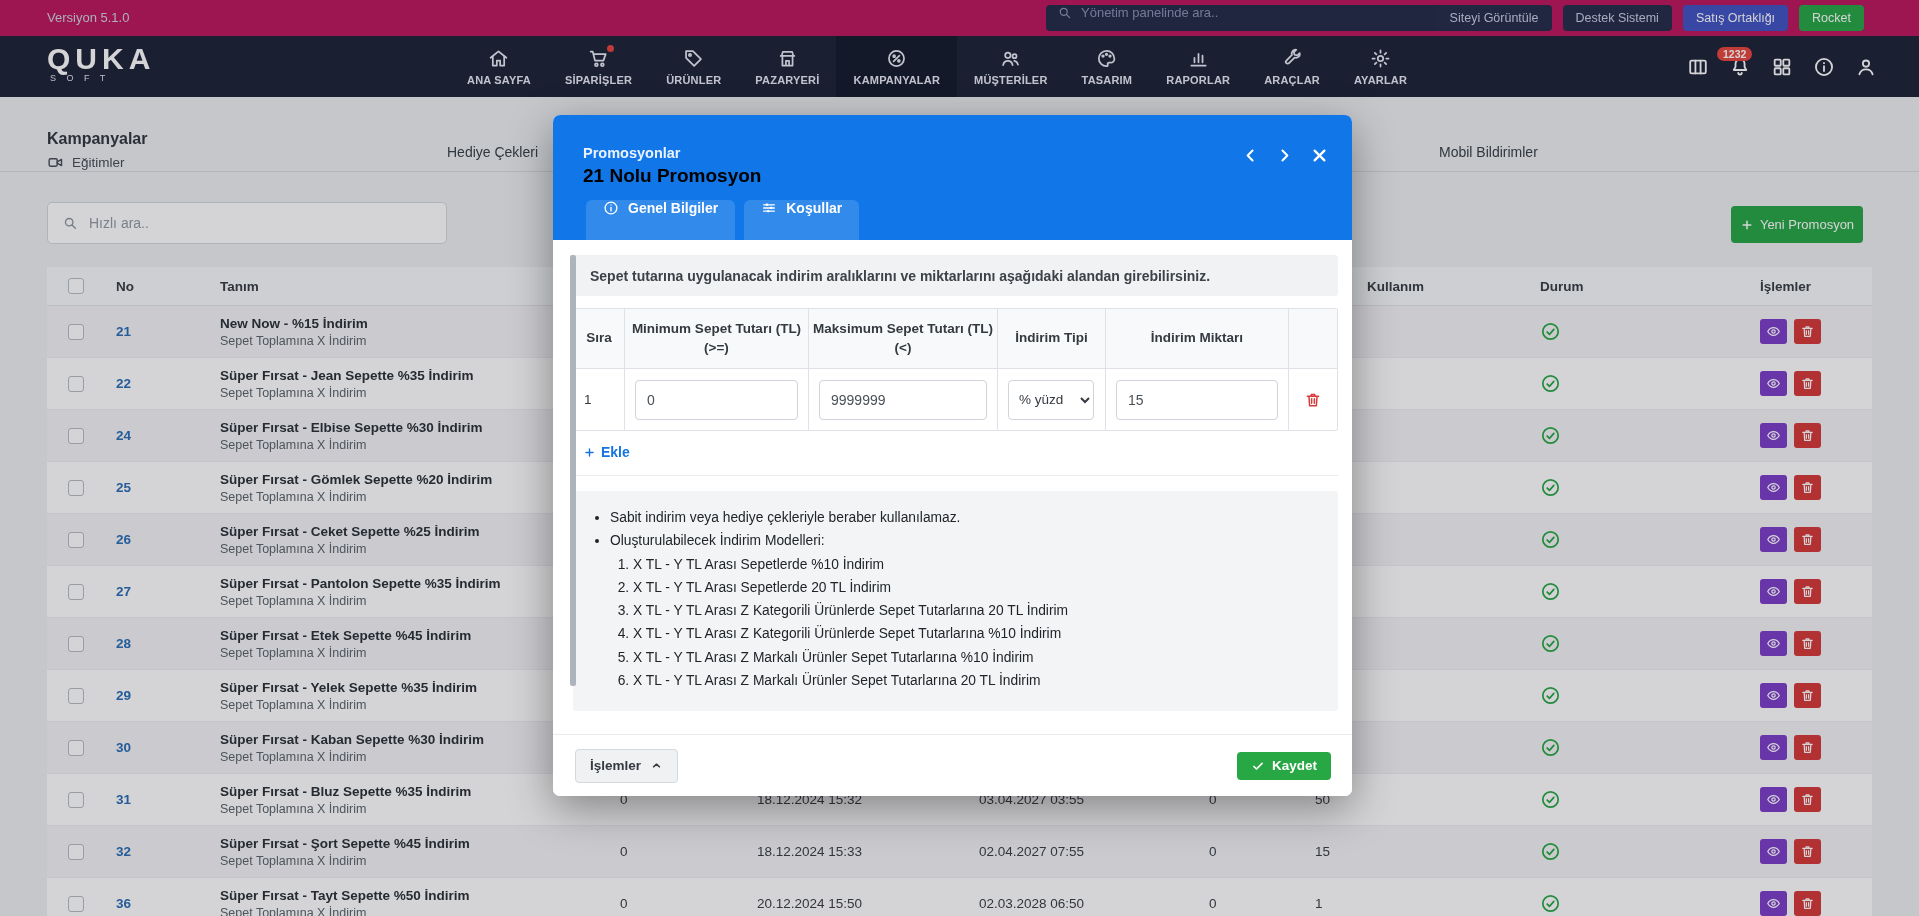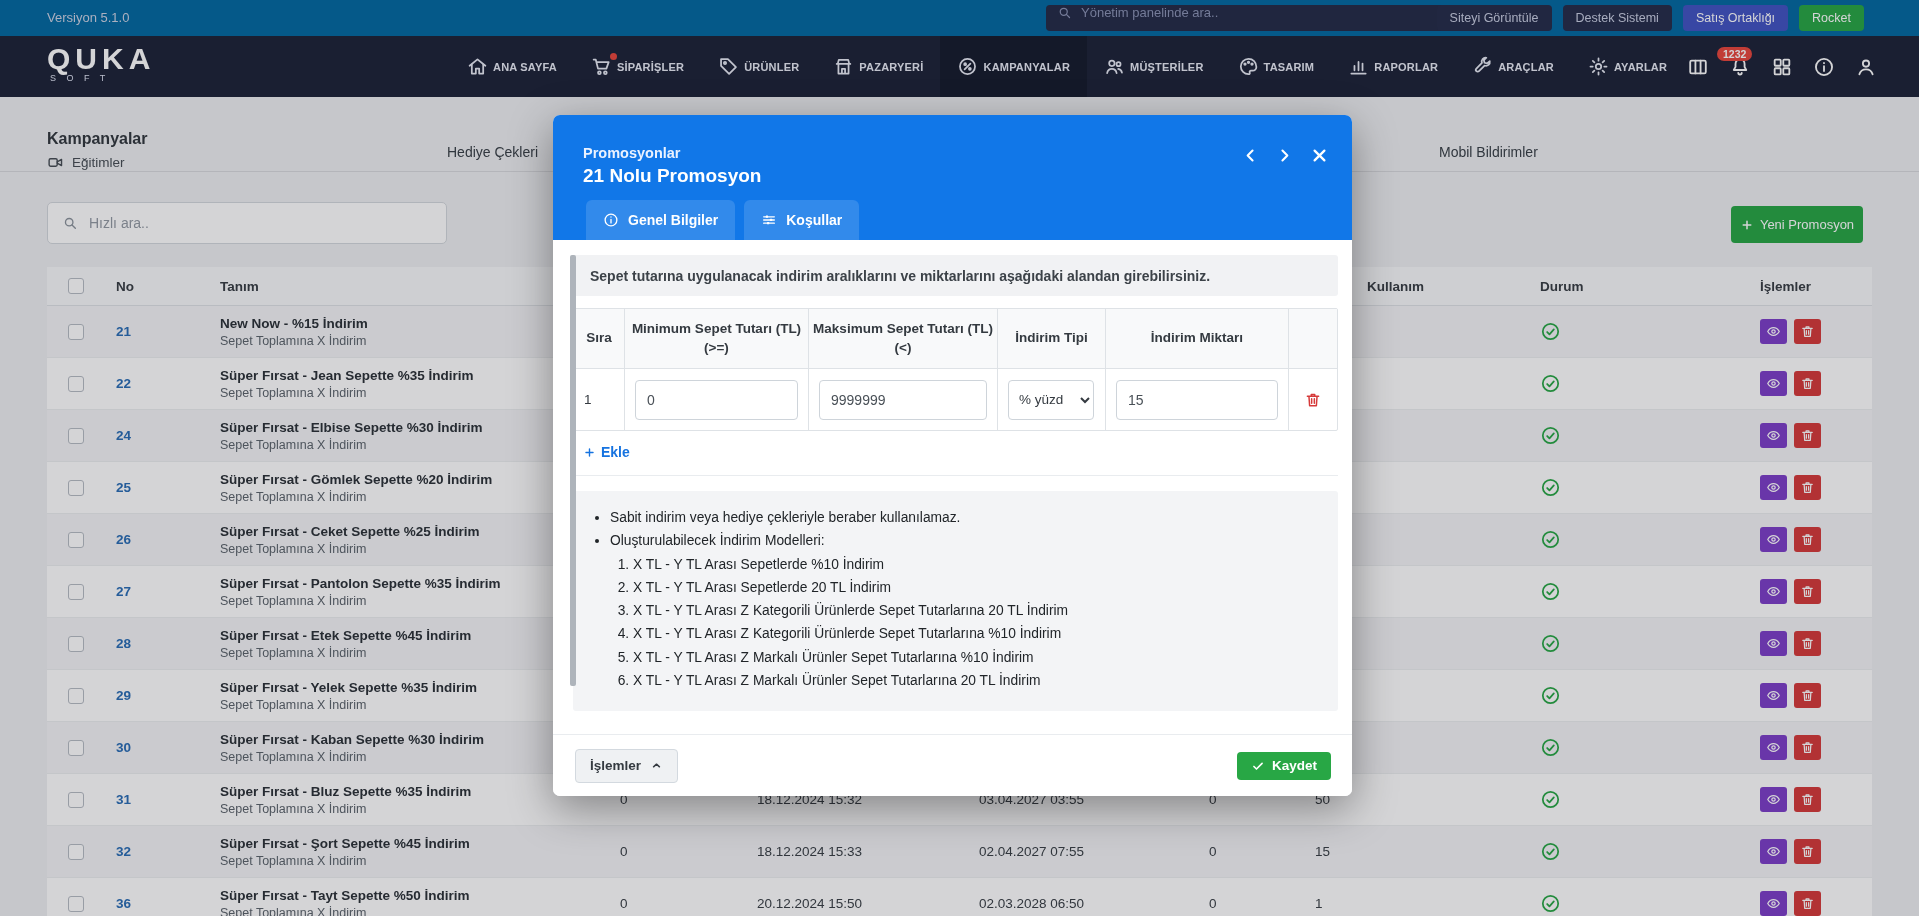--- a/index.html
+++ b/index.html
@@ -2,39 +2,39 @@
 <html style="--c-primary: #1177e8; --c-success: #28a745; --c-danger: #d63a3a; --c-view: #7d3fc9;"><head>
 <meta charset="utf-8">
 <style>
   * { margin:0; padding:0; box-sizing:border-box; }
   body { font-family:"Liberation Sans","DejaVu Sans",sans-serif; background:#caccd0; }
   .screen { position:relative; width:1919px; height:916px; background:#eef0f2; overflow:hidden; }
   input, button, select { font-family:inherit; }
   [data-icon] svg { display:block; }
 
   
-  .topbar { position:absolute; top:0; left:0; right:0; height:36px; background:#0369a1; z-index:1; }
+  .topbar { position:absolute; top:0; left:0; right:0; height:36px; background:#be185d; z-index:1; }
   .version { position:absolute; left:47px; top:10px; color:#cdd3e4; font-size:13px; }
   .topbar-search { position:absolute; left:1046px; top:5px; width:424px; height:26px; background:#242b47; border-radius:4px; display:flex; align-items:flex-start; gap:9px; padding:0 11px; }
   .ts-icon { color:#8a93b4; } .ts-icon svg { width:15px; height:15px; }
   .topbar-search input { flex:1; background:transparent; border:none; outline:none; color:#cfd6ea; font-size:13px; }
   .topbar-search input::placeholder { color:#8a93b4; }
   .topbar-buttons { position:absolute; right:55px; top:5px; display:flex; gap:11px; }
   .tbtn { height:26px; padding:0 13px; border:none; border-radius:4px; font-size:12.5px; cursor:pointer; display:flex; align-items:center; }
   .tbtn.dark { background:#252c4a; color:#c9cfe2; }
   .tbtn.blue { background:#4153c2; color:#fff; }
   .tbtn.green { background:var(--c-success,#23a35a); color:#fff; }
 
   
   .navbar { position:absolute; top:36px; left:0; right:0; height:61px; background:#1d2338; z-index:1; }
   .logo { position:absolute; left:47px; top:7px; color:#fff; cursor:pointer; }
   .logo-top { font-size:30px; font-weight:bold; letter-spacing:5px; line-height:32px; }
   .logo-bottom { font-size:9px; letter-spacing:4px; color:#dfe3f2; padding-left:3px; margin-top:-2px; }
   .nav-items { position:absolute; left:450px; top:0; height:61px; display:flex; }
-  .nav-item { display:flex; flex-direction:row; align-items:center; justify-content:center; gap:5px; padding:0 17px; color:#e8ebf5; cursor:pointer; }
+  .nav-item { display:flex; flex-direction:column; align-items:center; justify-content:center; gap:5px; padding:0 17px; color:#e8ebf5; cursor:pointer; }
   .nav-item.active { background:#151b2d; }
   .nav-ico { position:relative; width:21px; height:21px; display:block; }
   .nav-ico svg { width:21px; height:21px; }
   .nav-dot { position:absolute; top:-3px; right:-5px; width:7px; height:7px; border-radius:50%; background:#e8463c; }
   .nav-label { font-size:11px; font-weight:bold; letter-spacing:.2px; white-space:nowrap; }
   .nav-right { position:absolute; right:42px; top:0; height:61px; display:flex; align-items:center; gap:20px; color:#fff; }
   .icon-wrap { position:relative; width:22px; height:22px; display:block; cursor:pointer; }
   .icon-wrap svg { width:22px; height:22px; }
   .count-badge { position:absolute; top:-9px; left:-12px; background:#e8463c; color:#fff; font-size:10.5px; font-weight:bold; border-radius:9px; padding:2px 6px; line-height:1; }
 
@@ -78,27 +78,27 @@
   .act { width:27px; height:25px; border:none; border-radius:3px; display:flex; align-items:center; justify-content:center; color:#fff; cursor:pointer; margin-right:7px; }
   .act svg { width:15px; height:15px; }
   .act.view { background:var(--c-view,#7d3fc9); }
   .act.del { background:var(--c-danger,#d63a3a); }
 
   
   .backdrop { position:absolute; inset:0; background:rgba(15,18,25,0.18); z-index:5; }
   .modal { position:absolute; left:553px; top:115px; width:799px; height:681px; background:#fff; border-radius:7px; box-shadow:0 12px 44px rgba(0,0,0,.38); z-index:10; display:flex; flex-direction:column; }
   .modal-top { height:125px; background:var(--c-primary,#1177e8); border-radius:7px 7px 0 0; position:relative; padding:30px 24px 0 30px; }
   .modal-kicker { color:#eaf2ff; font-size:14.5px; font-weight:bold; }
-  .modal-title { color:#ffffff; font-size:19px; font-weight:bold; margin-top:4px; }
+  .modal-title { color:#000000; font-size:19px; font-weight:bold; margin-top:4px; }
   .modal-nav { position:absolute; right:22px; top:30px; display:flex; align-items:center; gap:15px; }
   .mnav { background:transparent; border:none; color:#fff; cursor:pointer; padding:0; }
   .mnav svg { width:19px; height:19px; }
   .mnav.mclose svg { width:21px; height:21px; }
   .modal-tabs { position:absolute; left:33px; bottom:0; display:flex; gap:9px; }
-  .mtab { height:40px; display:flex; align-items:center; gap:9px; padding:0 17px; border-radius:6px 6px 0 0; font-size:14px; font-weight:bold; color:#fff; background:rgba(255,255,255,.14); cursor:pointer; }
+  .mtab { height:40px; display:flex; gap:9px; padding:0 17px; border-radius:6px 6px 0 0; font-size:14px; font-weight:bold; color:#fff; background:rgba(255,255,255,.14); cursor:pointer; }
   .mtab.active { background:#fff; color:#343a40; }
   .mtab-ico svg { width:16px; height:16px; }
 
   .modal-body { flex:1; position:relative; overflow:hidden; }
   .accent { position:absolute; left:17px; top:15px; width:6px; height:431px; background:#aeb4bb; border-radius:2px; }
   .intro { margin:15px 14px 0 20px; height:41px; background:#f1f2f4; border-radius:3px; display:flex; align-items:center; padding:0 17px; font-size:14px; font-weight:bold; color:#3c4248; }
   .pgrid { margin:12px 14px 0 20px; width:765px; border:1px solid #dee2e6; border-radius:2px; }
   .pgrid-head { display:flex; background:#f8f9fa; border-bottom:1px solid #dee2e6; }
   .ph { height:59px; display:flex; flex-direction:column; align-items:center; justify-content:center; font-size:13.5px; font-weight:bold; color:#343a40; border-right:1px solid #dee2e6; text-align:center; line-height:1.35; }
   .ph:last-child { border-right:none; }

